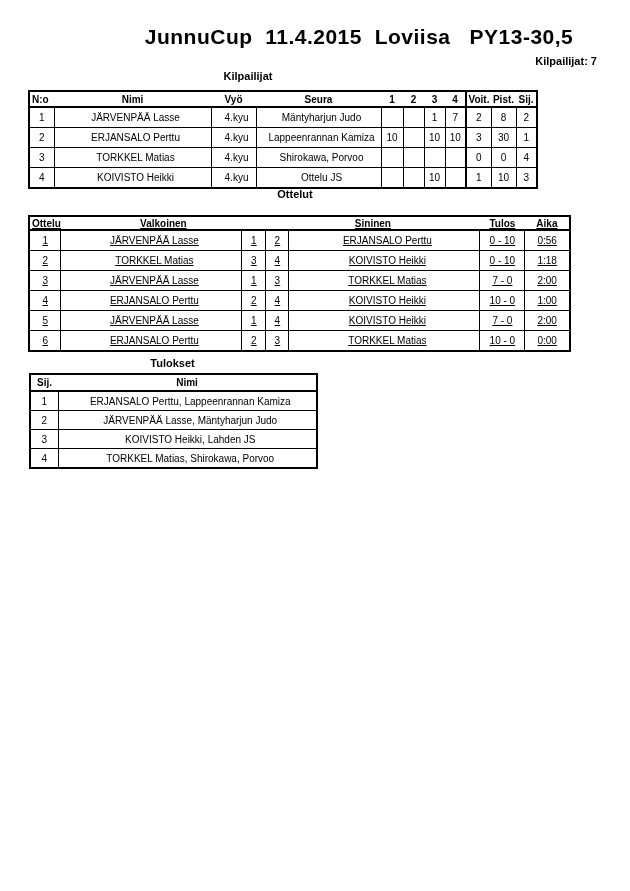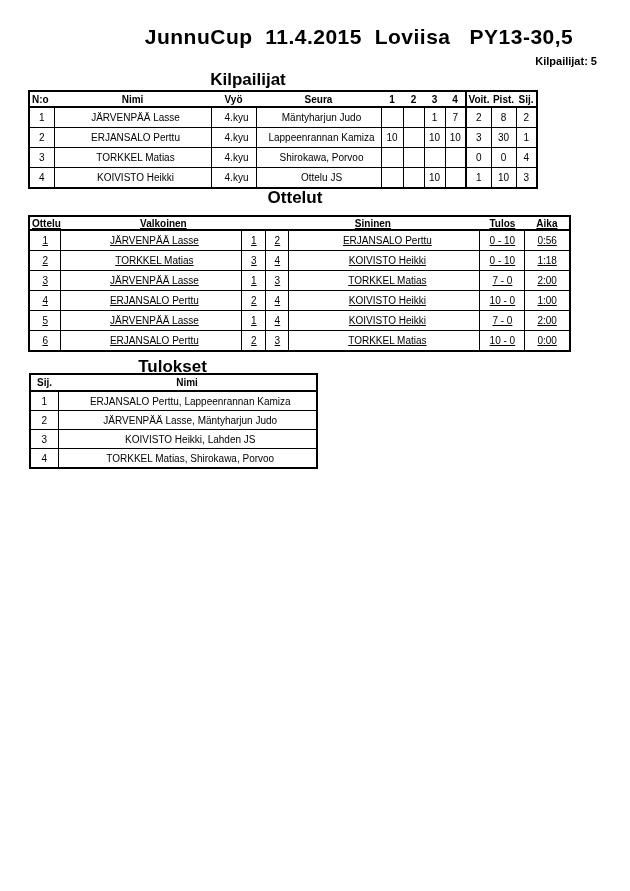--- a/index.html
+++ b/index.html
@@ -11,21 +11,21 @@
   .abs { position:absolute; }
 
   .doc-title {
     left:0; top:25px; width:630px; text-align:center;
     font-size:21px; font-weight:bold; white-space:pre; letter-spacing:0.5px;margin-left:44px;
   }
   .count-label {
     left:397px; top:55px; width:200px; text-align:right;
     font-size:11px; font-weight:bold;
   }
-  .section-label { font-size:17px; font-weight:bold; text-align:center; }
+  .section-label { font-size:11px; font-weight:bold; text-align:center; }
   .lbl-kilpailijat { left:48px;  top:70px;  width:400px; }
   .lbl-ottelut     { left:28px;  top:188px; width:534px; }
   .lbl-tulokset    { left:29px;  top:357px; width:287px; }
 
   table.sheet {
     border-collapse:collapse; table-layout:fixed;
     border:2px solid #000; background:#fff;
   }
   .sheet th {
     font-size:10px; font-weight:bold; padding:0;
@@ -49,21 +49,21 @@
 
   .l { text-align:center; padding-left:6px !important; }
   .le { text-align:left; padding-left:2px !important; }
   .c { text-align:center; }
   .vthick { border-left:2px solid #000 !important; }
 </style>
 </head>
 <body>
 
 <div class="abs doc-title">JunnuCup  11.4.2015  Loviisa   PY13-30,5</div>
-<div class="abs count-label">Kilpailijat: 5</div>
+<div class="abs count-label">Kilpailijat: 7</div>
 
 <div class="abs section-label lbl-kilpailijat">Kilpailijat</div>
 
 <table class="abs sheet t1">
   <colgroup>
     <col style="width:25px">
       <col style="width:157px">
       <col style="width:45px">
       <col style="width:125px">
     <col style="width:22px">

